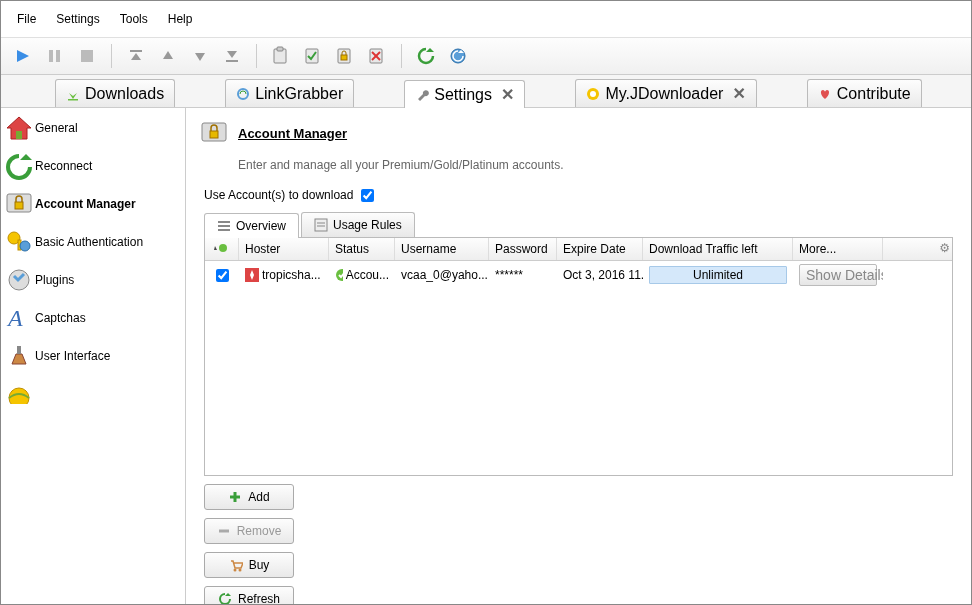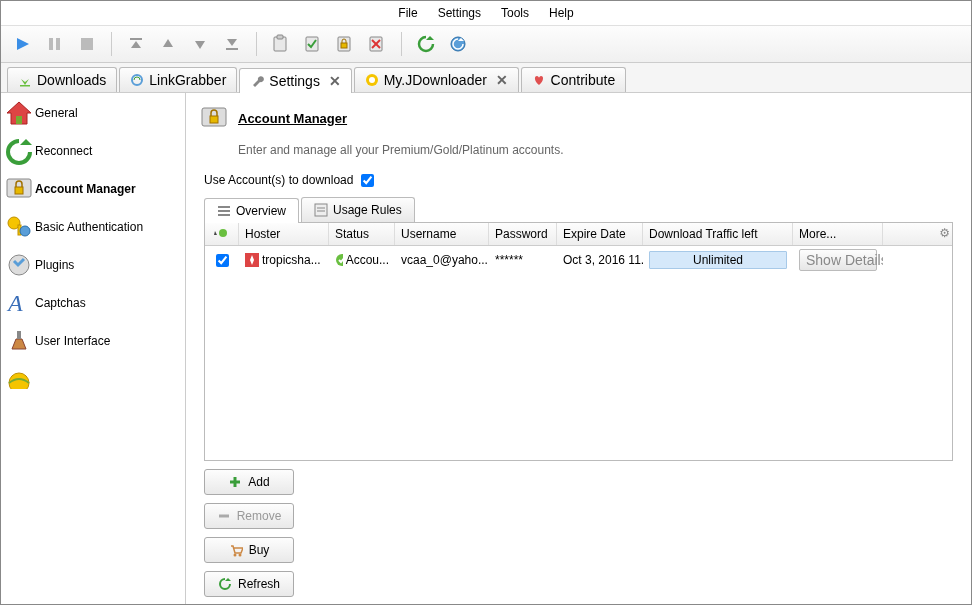--- a/index.html
+++ b/index.html
@@ -1,23 +1,23 @@
 <!DOCTYPE html>
 <html><head>
 <meta charset="utf-8">
 <style>
 * { box-sizing: border-box; margin: 0; padding: 0; }
 body { font-family: "Segoe UI", Tahoma, sans-serif; font-size: 12px; background: #fff; width: 972px; height: 605px; overflow: hidden; border: 1px solid #888; }
-.menubar { display: flex; padding: 2px 6px; background: #fff; border-bottom: 1px solid #e0e0e0; justify-content: center; }
+.menubar { display: flex; padding: 8px 6px; background: #fff; border-bottom: 1px solid #e0e0e0; }
 .menubar span { padding: 3px 10px; cursor: default; }
 .toolbar { display: flex; align-items: center; padding: 4px 8px; background: linear-gradient(#fdfdfd,#f0f0f0); border-bottom: 1px solid #ccc; gap: 4px; }
 .tb-btn { width: 28px; height: 28px; display: flex; align-items: center; justify-content: center; border-radius: 2px; }
 .tb-sep { width: 1px; height: 24px; background: #ccc; margin: 0 6px; }
 .tabs { display: flex; background: #f5f5f5; padding: 4px 6px 0 6px; border-bottom: 1px solid #ccc; gap: 0; }
-.tab { display: flex; align-items: center; gap: 5px; padding: 4px 10px; background: linear-gradient(#fdfdfd,#eaeaea); border: 1px solid #bbb; border-bottom: none; border-radius: 3px 3px 0 0; margin-right: 2px; font-size: 14px; cursor: default; }
+.tab { display: flex; align-items: center; gap: 5px; padding: 4px 10px; background: linear-gradient(#fdfdfd,#eaeaea); border: 1px solid #bbb; border-bottom: none; border-radius: 3px 3px 0 0; margin-right: 2px; font-size: 16px; cursor: default; margin-left: 48px; }
 .tab.active { background: #fff; position: relative; top: 1px; }
 .tab .close { color: #666; font-weight: bold; margin-left: 4px; }
 .main { display: flex; height: 516px; }
 .sidebar { width: 185px; border-right: 1px solid #ccc; overflow-y: auto; background: #fff; }
 .side-item { display: flex; flex-direction: row; align-items: center; padding: 4px 2px 2px 2px; cursor: default; }
 .side-item.sel { font-weight: bold; }
 .side-item .ic { width: 32px; height: 32px; display: flex; align-items: center; justify-content: center; }
 .side-item span.lbl { font-size: 12px; margin-top: 0; }
 .content { flex: 1; padding: 12px 14px; display: flex; flex-direction: column; }
 .header { display: flex; align-items: center; gap: 10px; margin-bottom: 8px; }

